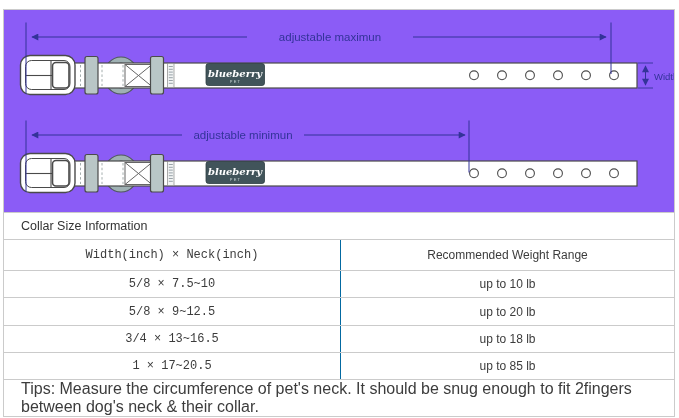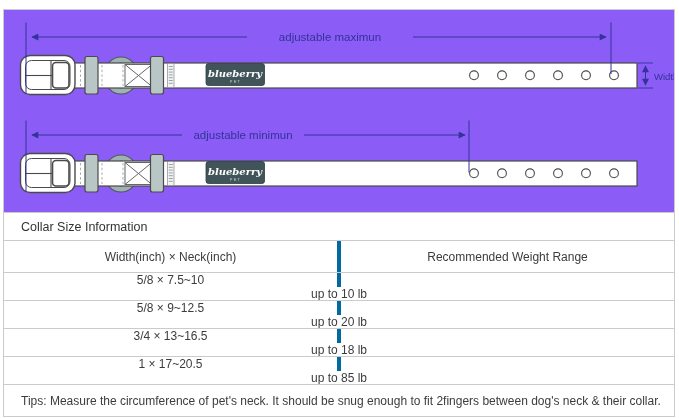--- a/index.html
+++ b/index.html
@@ -17,24 +17,24 @@
   .size-table {
     position:absolute; left:3px; top:212px; width:672px; height:205px;
     box-sizing:border-box; border:1px solid #cbcbcb; background:#fff;
     display:flex; flex-direction:column;
     font-size:12px; color:#3c3c3c;
   }
   .t-row { display:flex; border-top:1px solid #cbcbcb; box-sizing:border-box; }
   .t-row:first-child { border-top:none; }
   .t-title { height:27px; align-items:center; padding-left:17px; font-size:12.5px; color:#333; }
   .t-header { height:32px; }
-  .t-data { height:28px;flex-direction:column; }
-  .t-tips { flex:1; align-items:center; padding-left:17px; font-size:12px; color:#3c3c3c; }
+  .t-data { height:28px; }
+  .t-tips { flex:1; align-items:center; padding-left:17px; font-size:16px; color:#3c3c3c; }
   .t-cell { display:flex; align-items:center; justify-content:center; box-sizing:border-box; }
-  .t-cell.c-left { width:337px; border-right:4px solid #0369a1; }
+  .t-cell.c-left { width:337px; border-right:1px solid #0369a1;font-family:Liberation Mono, monospace; }
   .t-cell.c-right { flex:1; }
 </style>
 </head>
 <body>
 
 <div id="canvas">
 
   <div class="diagram-panel">
     <svg width="670" height="201" viewBox="3 9 670 201" xmlns="http://www.w3.org/2000/svg">
       <defs>

